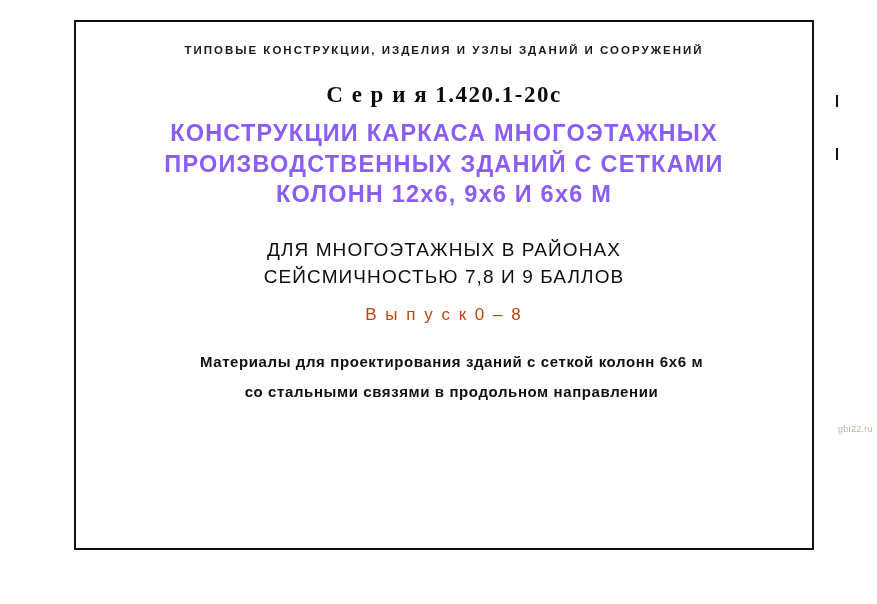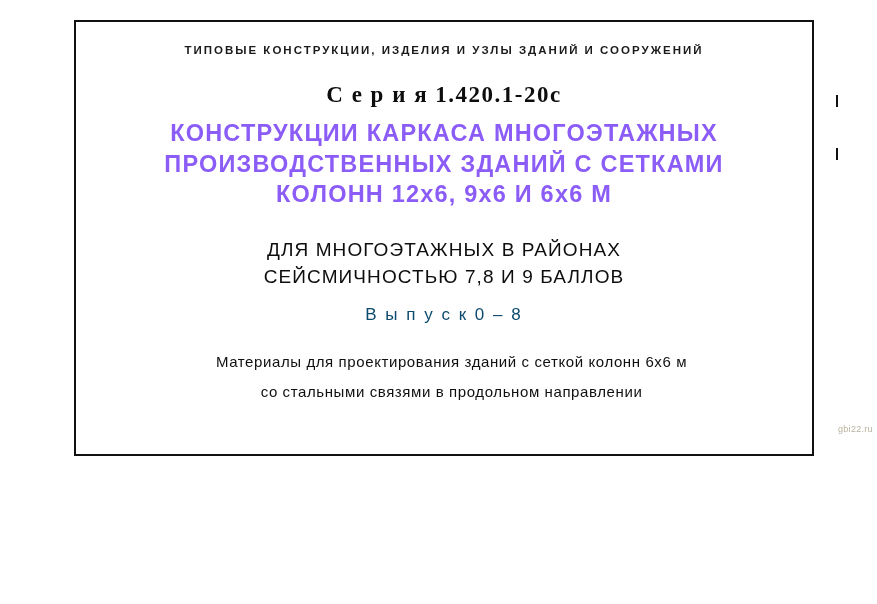--- a/index.html
+++ b/index.html
@@ -15,21 +15,21 @@
     color: #111111;
     overflow: hidden;
   }
 
   
   .sheet {
     position: absolute;
     left: 74px;
     top: 20px;
     width: 740px;
-    height: 436px;
+    height: 530px;
     border: 2px solid #111111;
     background: #ffffff;
     box-sizing: border-box;
   }
 
   
   .edge-tick {
     position: absolute;
     background: #111111;
   }
@@ -80,29 +80,29 @@
     font-weight: 500;
     color: #0d0d0d;
   }
   .sub-title .ln { display: block; }
 
   .issue {
     margin-top: 14px;
     font-size: 17px;
     letter-spacing: 2.0px;
     font-weight: 500;
-    color: #0c4a6e;
+    color: #c2410c;
   }
 
   .note {
     margin-top: 22px;
     font-size: 15px;
     line-height: 2.0;
     letter-spacing: 0.6px;
-    font-weight: 400;
+    font-weight: 700;
     color: #101010;
     margin-left: 15px;
   }
   .note .ln { display: block; }
 
   
   .stamp {
     position: absolute;
     left: 95px;
     top: 485px;

